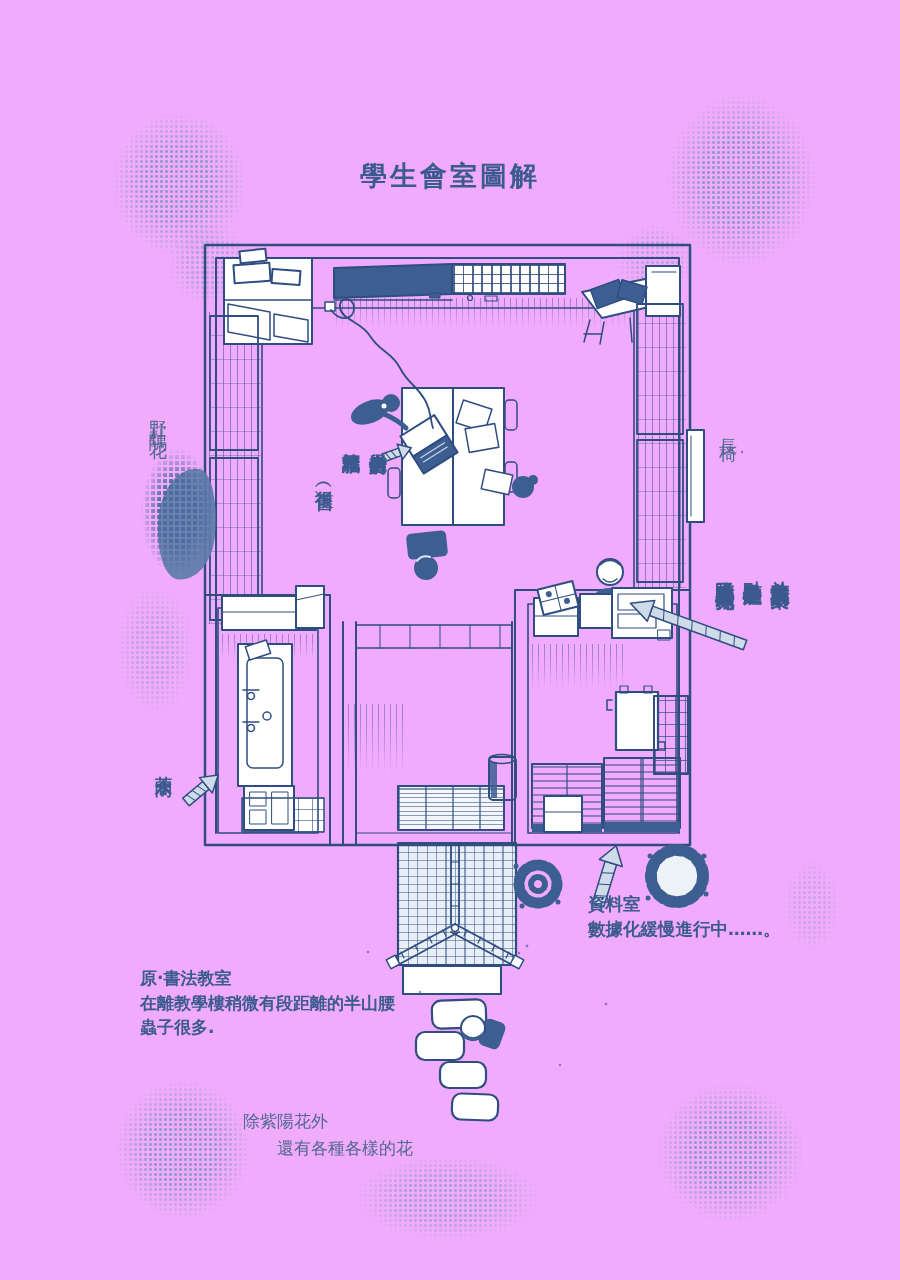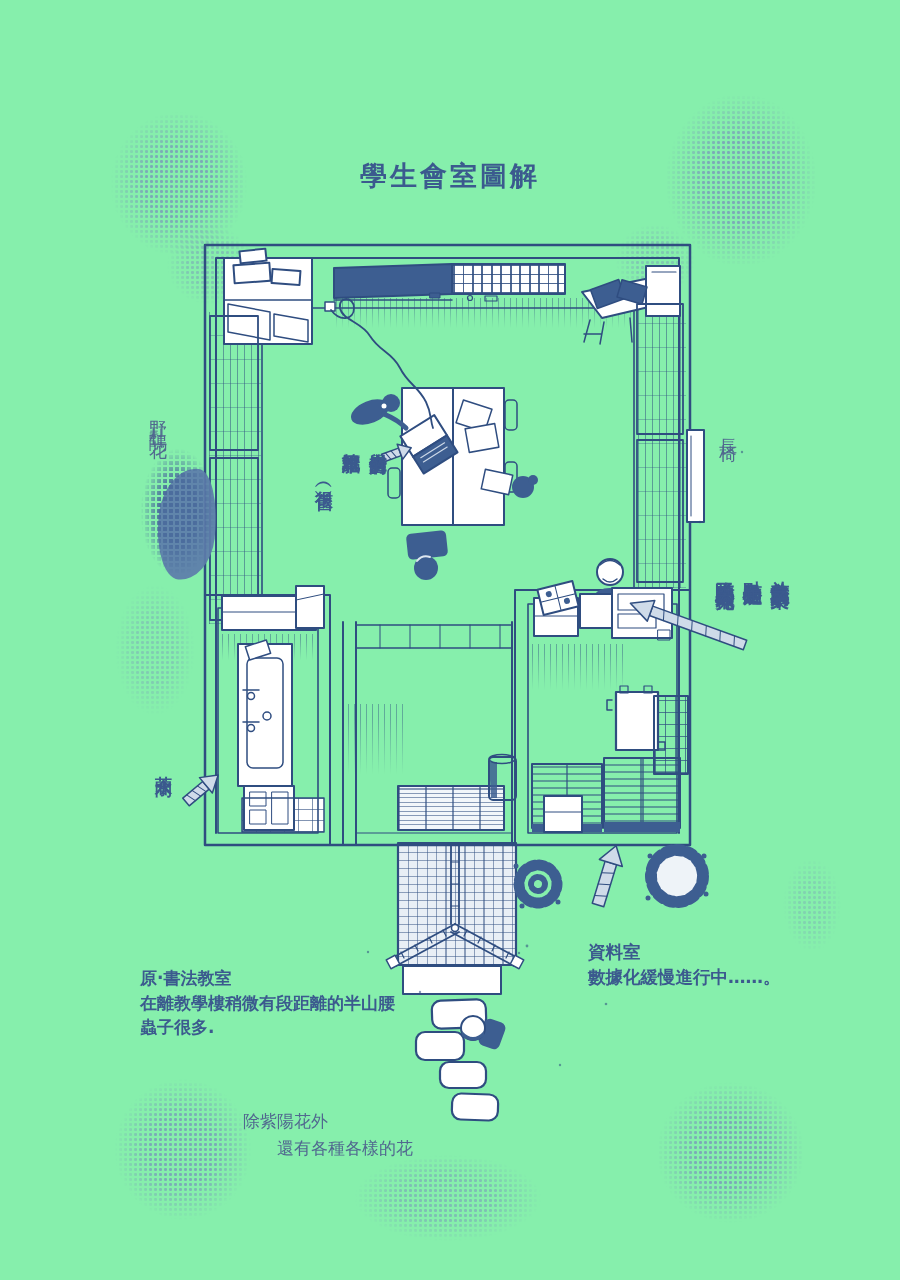--- a/index.html
+++ b/index.html
@@ -1,31 +1,31 @@
 <!DOCTYPE html>
 <html><head>
 <meta charset="utf-8">
 <style>
   html,body{margin:0;padding:0;background:#ffffff;}
-  .page{position:relative;width:900px;height:1280px;background:#86efac;overflow:hidden;
+  .page{position:relative;width:900px;height:1280px;background:#f0abfc;overflow:hidden;
         font-family:"DejaVu Sans",sans-serif;color:#3b5a8e;}
   .abs{position:absolute;}
   .pre{white-space:pre;}
   
   .title{left:0;top:158px;width:900px;text-align:center;font-size:27px;font-weight:bold;
          letter-spacing:3px;color:#3b5a8e;z-index:5;}
   .v{writing-mode:vertical-rl;z-index:5;}
   .hand{color:#51688f;font-weight:500;}
   .print{color:#3b5a8e;font-weight:600;}
   .lbl-azalea{left:146px;top:406px;font-size:18px;letter-spacing:7px;}
   .lbl-laptop{right:508px;top:438px;font-size:18px;line-height:1.5;letter-spacing:1px;}
   .lbl-bench{left:716px;top:424px;font-size:18px;letter-spacing:6px;}
   .lbl-shelfnote{right:106px;top:566px;font-size:19px;line-height:1.45;letter-spacing:1px;}
   .lbl-tearoom{left:153px;top:762px;font-size:17px;letter-spacing:3px;}
-  .lbl-archive{left:588px;top:940px;font-size:17.5px;line-height:1.45;z-index:5;}
+  .lbl-archive{left:588px;top:892px;font-size:17.5px;line-height:1.45;z-index:5;}
   .lbl-calligraphy{left:140px;top:966px;font-size:17px;line-height:1.45;z-index:5;}
   .lbl-flowers{left:243px;top:1108px;font-size:17px;line-height:1.6;z-index:5;}
   
   .tone{background-image:radial-gradient(rgba(120,148,186,0.75) 1.3px,transparent 1.7px);
         background-size:5px 5px;z-index:0;
         -webkit-mask-image:radial-gradient(closest-side,#000 35%,transparent 72%);
         mask-image:radial-gradient(closest-side,#000 35%,transparent 72%);}
   .tone.dark{background-image:radial-gradient(rgba(74,107,156,0.95) 2.1px,transparent 2.5px);
         background-size:6px 6px;z-index:3;}
   .tree-core{background:#5d7caa;border-radius:60% 40% 55% 45%/45% 60% 40% 55%;

